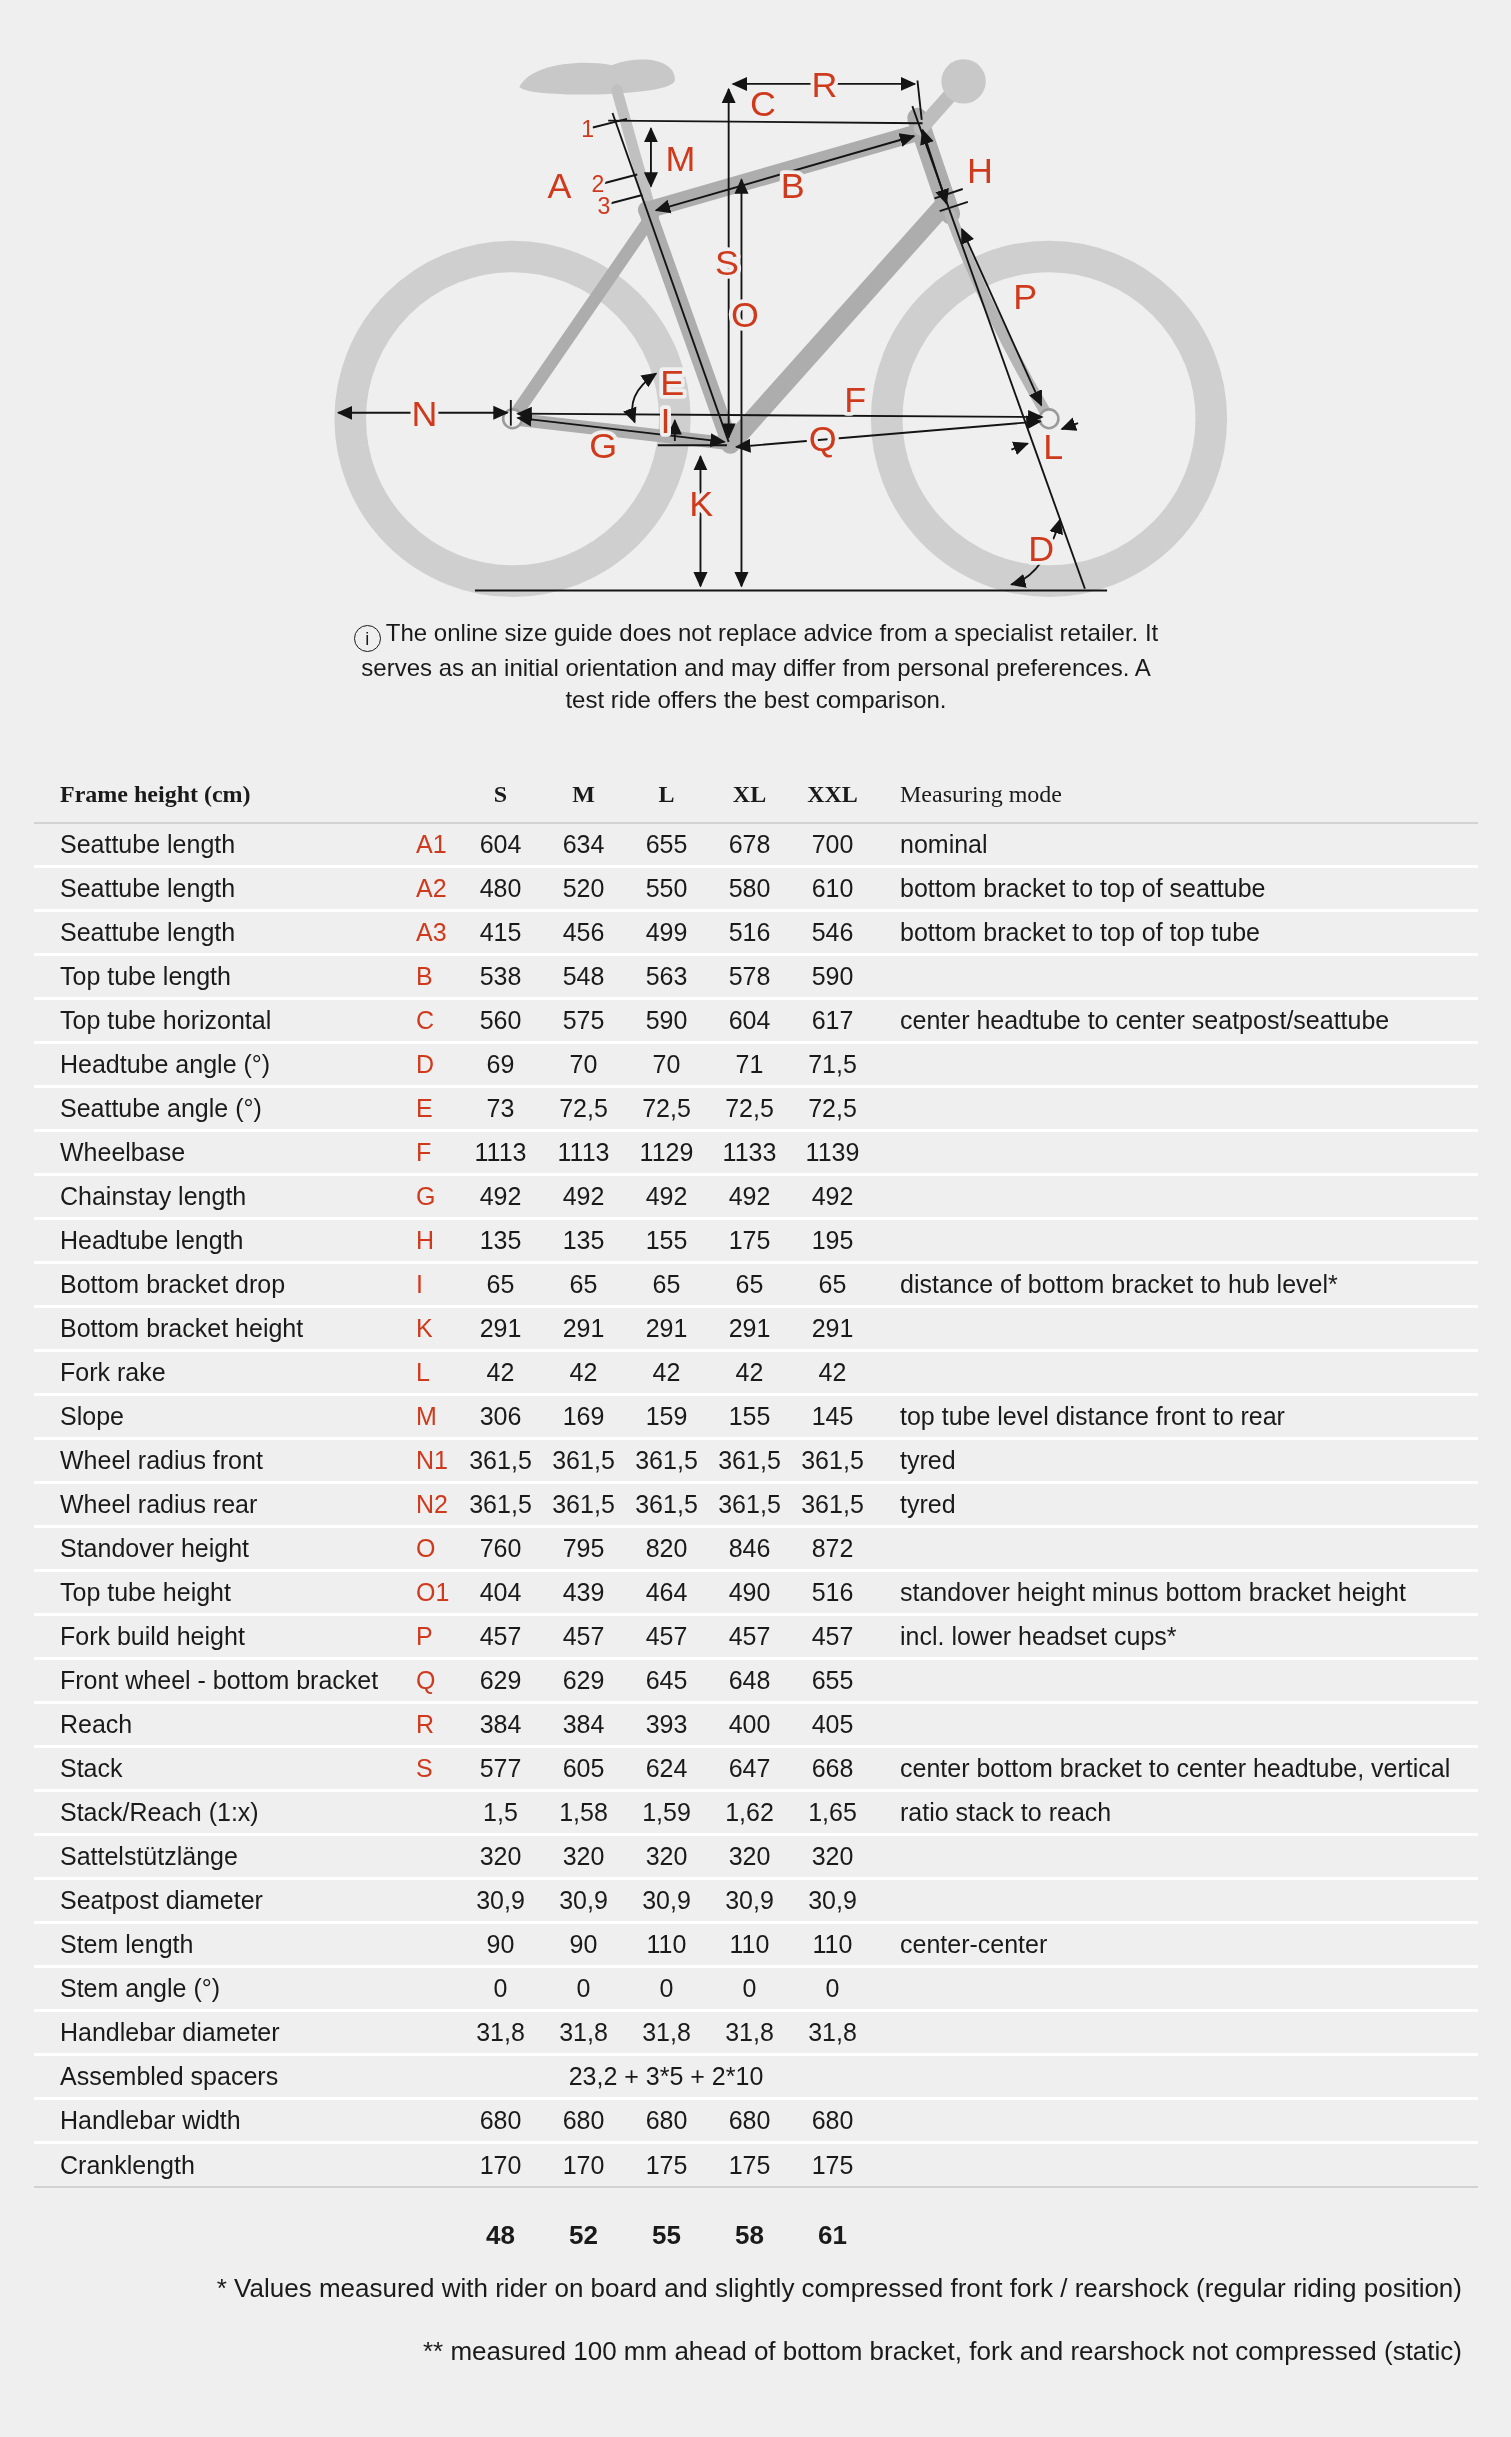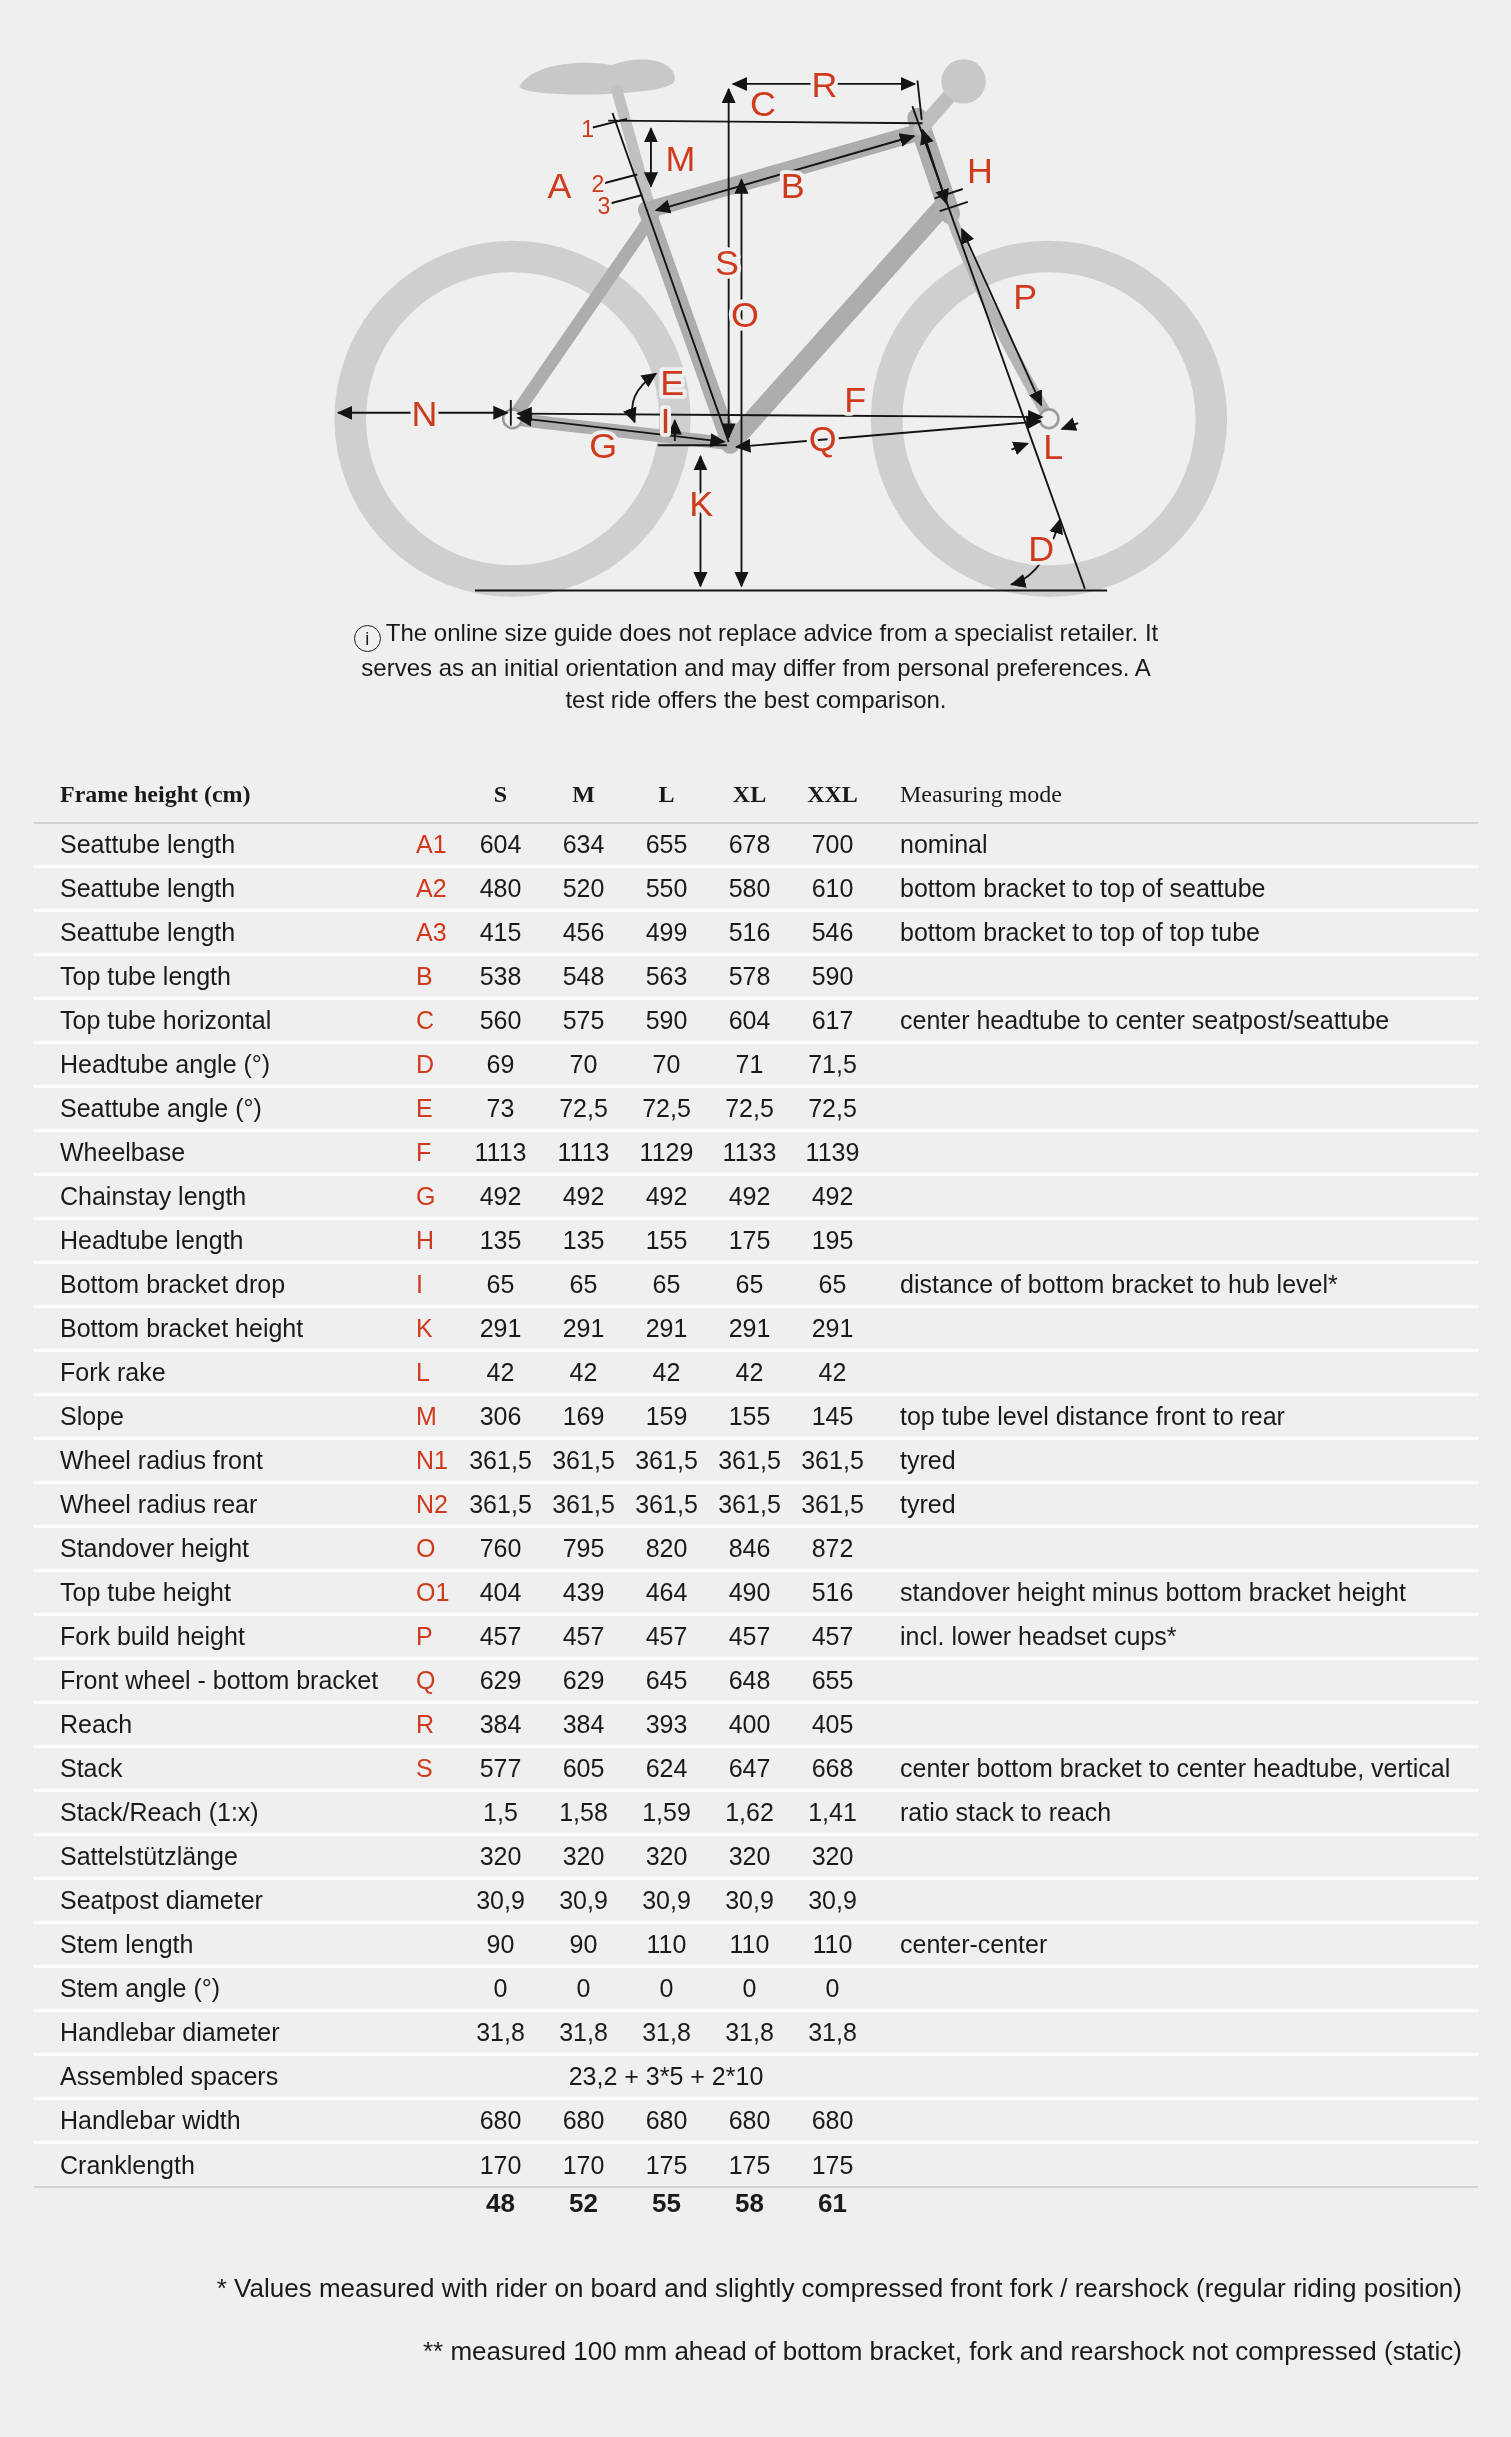--- a/index.html
+++ b/index.html
@@ -29,21 +29,21 @@
        box-sizing:border-box;font-size:25px;}
   .row:last-child{border-bottom:2.6px solid #d2d2d2;}
   .hrow{display:flex;align-items:flex-end;height:67px;border-bottom:2.6px solid #d2d2d2;
         box-sizing:border-box;font-size:24px;padding-bottom:13.7px;font-family:Liberation Serif, serif;}
   .c-label{width:382px;padding-left:26px;box-sizing:border-box;}
   .c-letter{width:43px;color:#cf3a1d;}
   .c-val{width:83px;text-align:center;}
   .c-span{width:414px;text-align:center;}
   .c-mode{flex:1;padding-left:26px;box-sizing:border-box;}
   .bold{font-weight:bold;}
-  .sizes-row{display:flex;align-items:flex-start;height:63px;font-size:26px;font-weight:bold;}
+  .sizes-row{display:flex;align-items:flex-end;height:63px;font-size:26px;font-weight:bold;}
   
   .footnotes{margin-top:22px;padding-right:50px;text-align:right;font-size:26px;}
   .footnotes p{margin:0 0 32px 0;}
 </style>
 </head>
 <body>
 
 <div class="diagram-wrap">
 <svg viewBox="0 0 1770 730" width="1512" height="624">
   <defs>
@@ -369,21 +369,21 @@
         <div class="c-val">668</div>
         <div class="c-mode">center bottom bracket to center headtube, vertical</div>
       </div>
       <div class="row">
         <div class="c-label">Stack/Reach (1:x)</div>
         <div class="c-letter"></div>
         <div class="c-val">1,5</div>
         <div class="c-val">1,58</div>
         <div class="c-val">1,59</div>
         <div class="c-val">1,62</div>
-        <div class="c-val">1,41</div>
+        <div class="c-val">1,65</div>
         <div class="c-mode">ratio stack to reach</div>
       </div>
       <div class="row">
         <div class="c-label">Sattelstützlänge</div>
         <div class="c-letter"></div>
         <div class="c-val">320</div>
         <div class="c-val">320</div>
         <div class="c-val">320</div>
         <div class="c-val">320</div>
         <div class="c-val">320</div>

